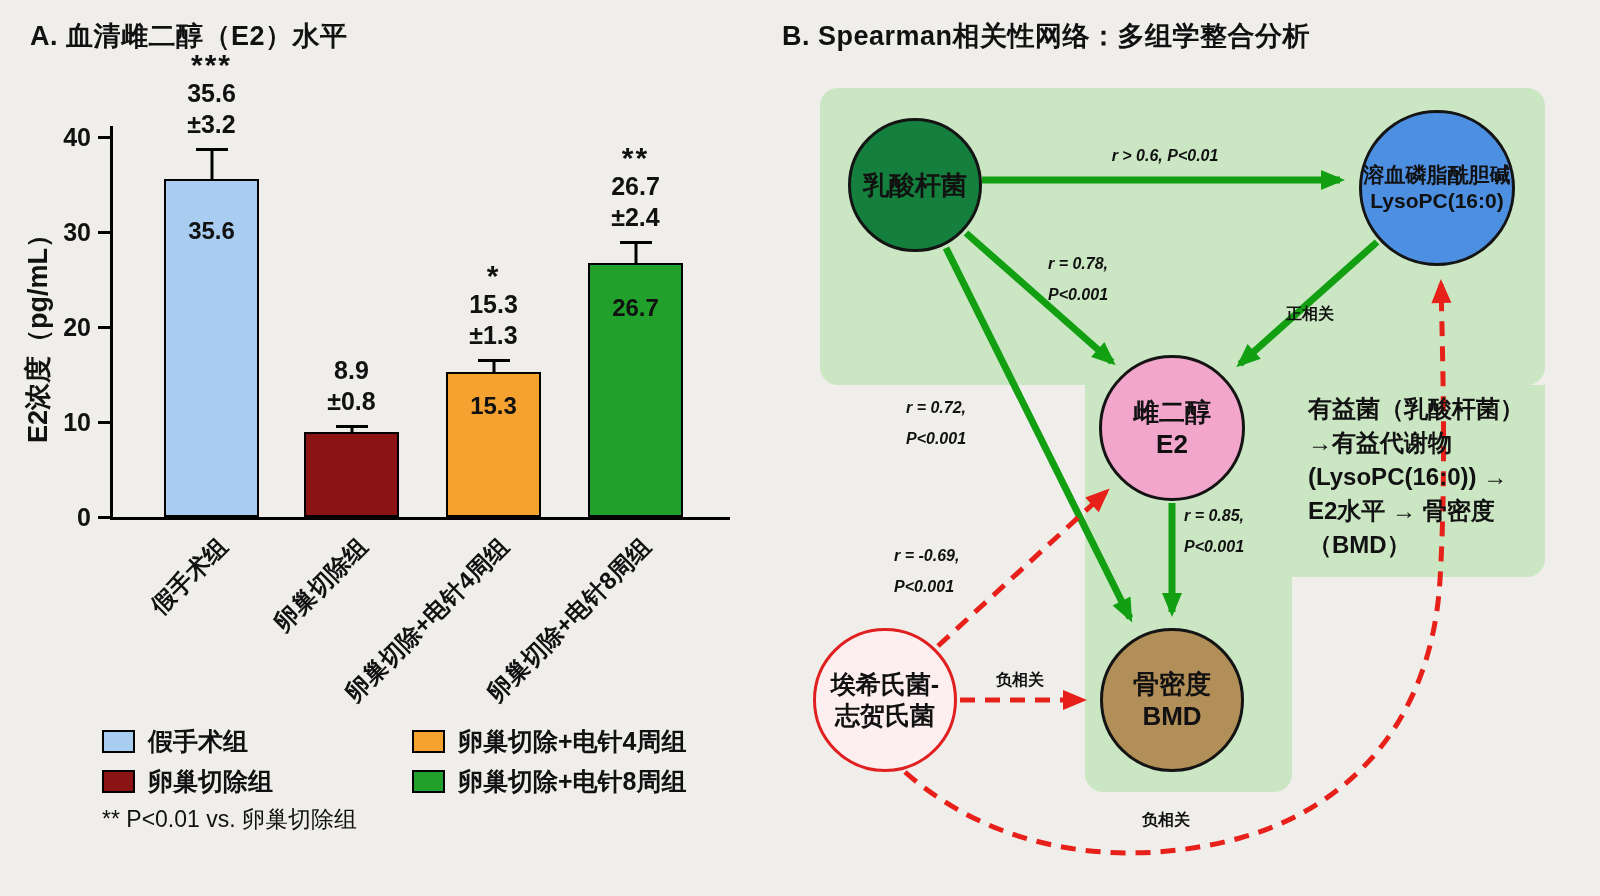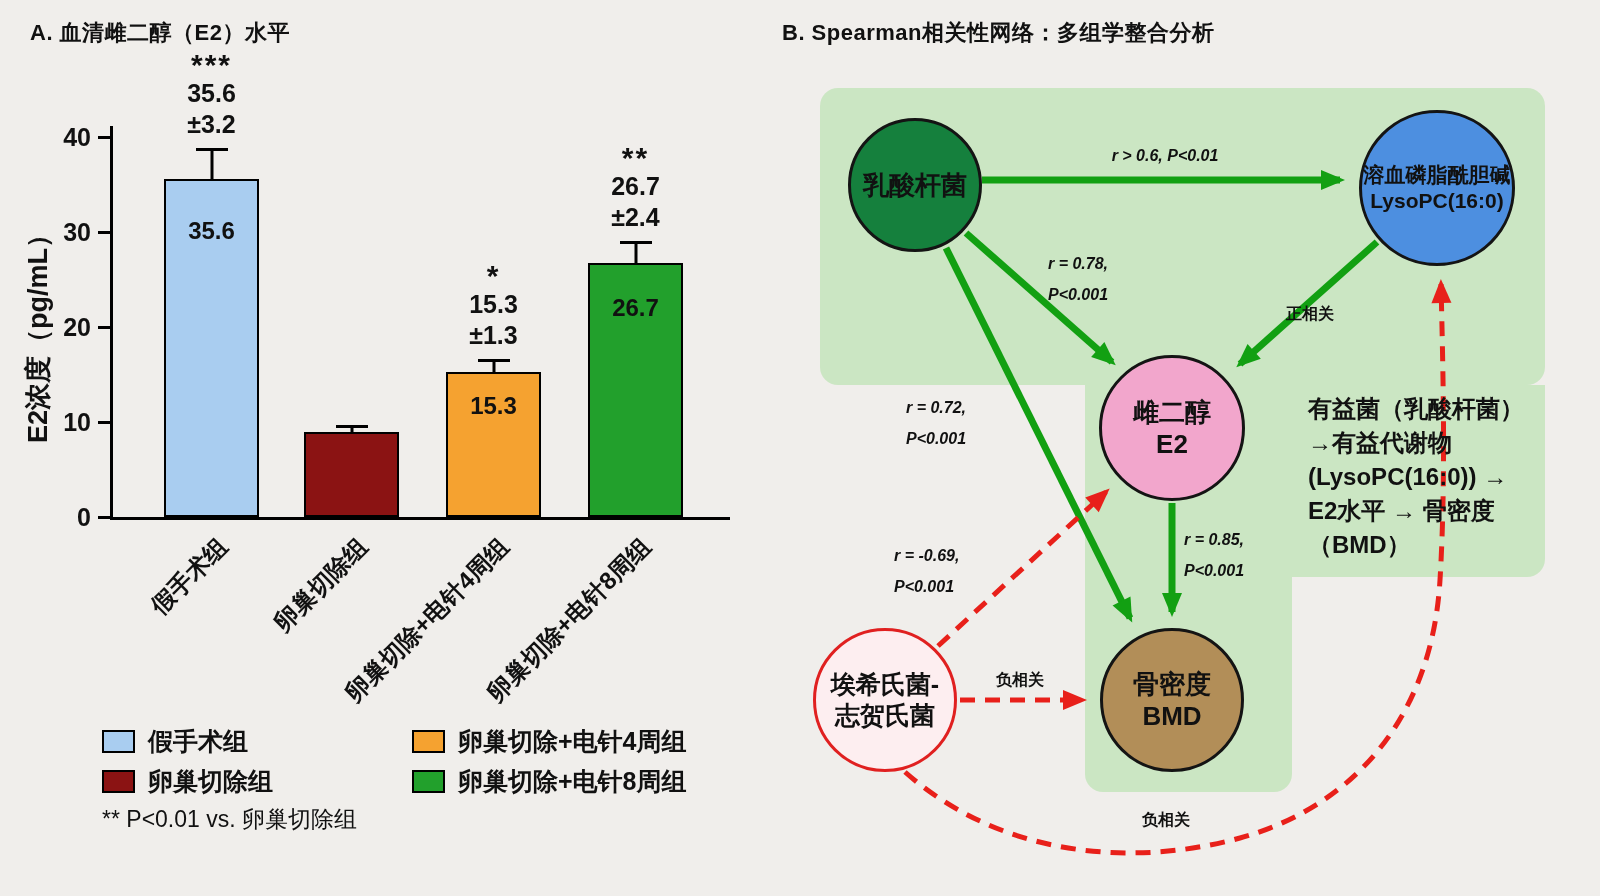--- a/index.html
+++ b/index.html
@@ -7,21 +7,21 @@
   body {
     font-family: "Liberation Sans", "DejaVu Sans", sans-serif;
     background:#f0eeeb; color:#111; overflow:hidden;
   }
   .canvas { position:relative; width:1600px; height:896px; background:#f0eeeb; }
 
   
   .panel { position:absolute; top:0; height:896px; }
   .panel-a { left:0; width:770px; }
   .panel-b { left:770px; width:830px; }
-  .ptitle { position:absolute; font-size:22px; font-weight:800; letter-spacing:.5px; }
+  .ptitle { position:absolute; font-size:27px; font-weight:800; letter-spacing:.5px; }
   .panel-a .ptitle { left:30px; top:18px; }
   .panel-b .ptitle { left:12px; top:18px; }
 
   .ylab { position:absolute; left:38px; top:332px;
           transform:translate(-50%,-50%) rotate(-90deg);
           font-size:27px; font-weight:700; white-space:nowrap; }
 
   .plot { position:absolute; left:110px; top:140px; width:620px; height:380px;
           border-left:3px solid #000; border-bottom:3px solid #000; }
   .axis-ext { position:absolute; left:-3px; top:-14px; width:3px; height:14px; background:#000; }
@@ -73,21 +73,21 @@
   .node-shig   { left:43px;  top:628px; width:144px; height:144px; font-size:25px; }
 
   .elabel { position:absolute; font-size:16px; font-weight:700;
             white-space:pre-line; line-height:31px; }
   .elabel.italic { font-style:italic; }
   .lbl-r06   { left:255px; top:140px; width:280px; text-align:center; }
   .lbl-r078  { left:278px; top:248px; }
   .lbl-pos   { left:516px; top:298px; }
   .lbl-r072  { left:136px; top:392px; }
   .lbl-rm069 { left:124px; top:540px; }
-  .lbl-r085  { left:414px; top:524px; }
+  .lbl-r085  { left:414px; top:500px; }
   .lbl-neg1  { left:226px; top:664px; }
   .lbl-neg2  { left:372px; top:804px; }
 
   .summary { position:absolute; left:530px; top:392px; width:248px; padding-left:8px;
              font-size:24px; font-weight:700; line-height:34px;
              white-space:pre-line; text-align:left; }
 </style>
 </head>
 <body>
 
@@ -118,20 +118,25 @@
           <div class="mean">35.6</div>
           <div class="err">±3.2</div>
         </div>
         <div class="errbar" style="bottom: 307.8px; height: 60.8px;"></div>
         <div class="bar" style="height: 338.2px; background: rgb(169, 205, 240);"></div>
         <div class="inside-label" style="bottom: 267.8px;">35.6</div>
         <div class="xlabel">假手术组</div>
       </div>
 
       <div class="bar-group" style="left:191px">
+        <div class="annot" style="bottom: 100.15px;">
+
+          <div class="mean">8.9</div>
+          <div class="err">±0.8</div>
+        </div>
         <div class="errbar" style="bottom: 76.95px; height: 15.2px;"></div>
         <div class="bar" style="height: 84.55px; background: rgb(139, 19, 19);"></div>
 
         <div class="xlabel">卵巢切除组</div>
       </div>
 
       <div class="bar-group" style="left:333px">
         <div class="annot" style="bottom: 165.7px;">
           <div class="sig">*</div>
           <div class="mean">15.3</div>

